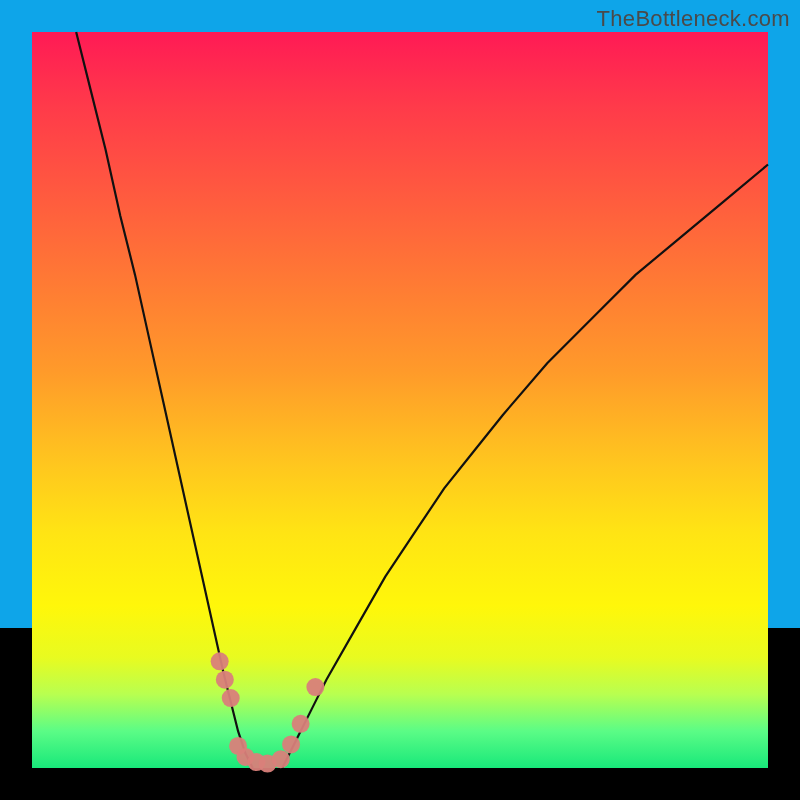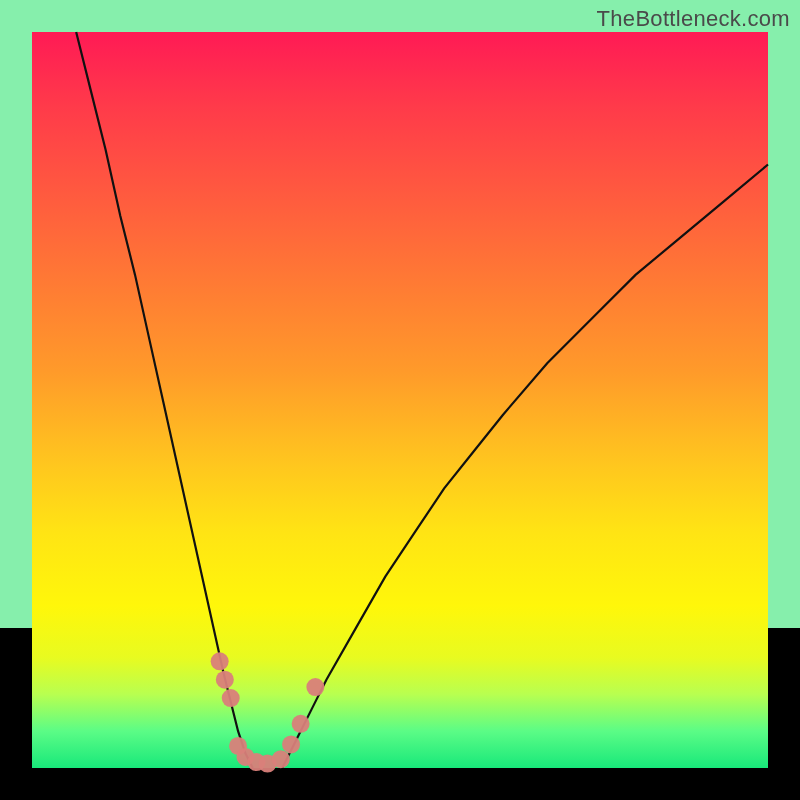--- a/index.html
+++ b/index.html
@@ -10,21 +10,21 @@
     background: #000000;
     overflow: hidden;
     font-family: Arial, Helvetica, sans-serif;
   }
   .frame {
     position: absolute;
     top: 0;
     left: 0;
     width: 800px;
     height: 628px;
-    background: #86efac;
+    background: #0ea5e9;
   }
   .plot {
     position: absolute;
     top: 32px;
     left: 32px;
     width: 736px;
     height: 736px;
     background: linear-gradient(
       to bottom,
       #ff1a55 0%,

